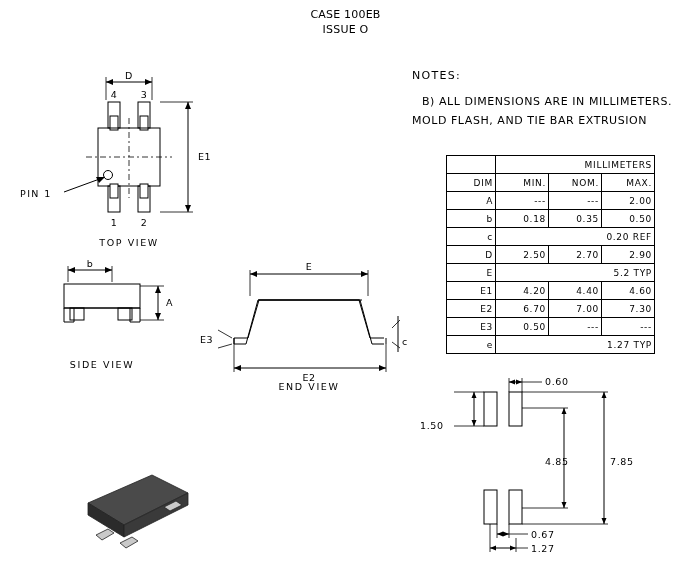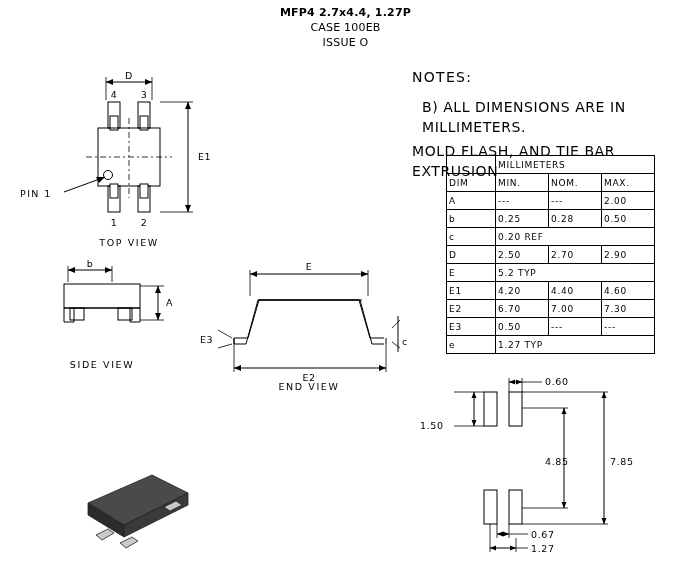--- a/index.html
+++ b/index.html
@@ -8,36 +8,35 @@
     background:#ffffff;
     font-family:"DejaVu Sans", sans-serif;
     color:#000;
     position:relative;
     overflow:hidden;
   }
   .abs{position:absolute;}
   .ttl{width:100%;text-align:center;font-size:11px;letter-spacing:.2px;}
   .ttl.b{font-weight:bold;}
   .cap{font-family:"DejaVu Sans", sans-serif;font-size:9.5px;letter-spacing:1.6px;}
-  .notes{font-size:14px;letter-spacing:.55px;line-height:1.42;}
+  .notes{font-size:11px;letter-spacing:.55px;line-height:1.42;}
   .notes .hd{letter-spacing:1.3px;}
   
   table.dims{border-collapse:collapse;font-size:9px;letter-spacing:.7px;}
   table.dims td,table.dims th{
-    border:1px solid #000;text-align:left;
+    border:1px solid #000;text-align:right;
     height:17px;padding:0 2px;font-weight:normal;
   }
   .lbl{font-size:9.5px;letter-spacing:.6px;}
   svg{display:block;overflow:visible;}
 </style>
 </head>
 <body>
 
 <div class="abs" style="left:0;top:6px;width:691px;">
-  <div class="ttl b">MFP4 2.7x4.4, 1.27P</div>
   <div class="ttl" style="margin-top:2px;">CASE 100EB</div>
   <div class="ttl" style="margin-top:2px;">ISSUE O</div>
 </div>
 
 <div class="abs notes" style="left:412px;top:68px;width:280px;">
   <div class="hd">NOTES:</div>
   <div style="height:6px;"></div>
   <div style="height:4px;"></div>
   <div style="margin-left:10px;">B) ALL DIMENSIONS ARE IN MILLIMETERS.</div>
   <div style="height:4px;"></div>
@@ -58,22 +57,22 @@
       <td style="width:48px;">MAX.</td>
     </tr>
     <tr>
       <td>A</td>
       <td>---</td>
       <td>---</td>
       <td>2.00</td>
     </tr>
     <tr>
       <td>b</td>
-      <td>0.25</td>
-      <td>0.28</td>
+      <td>0.18</td>
+      <td>0.35</td>
       <td>0.50</td>
     </tr>
     <tr>
       <td>c</td>
       <td colspan="3">0.20 REF</td>
     </tr>
     <tr>
       <td>D</td>
       <td>2.50</td>
       <td>2.70</td>

